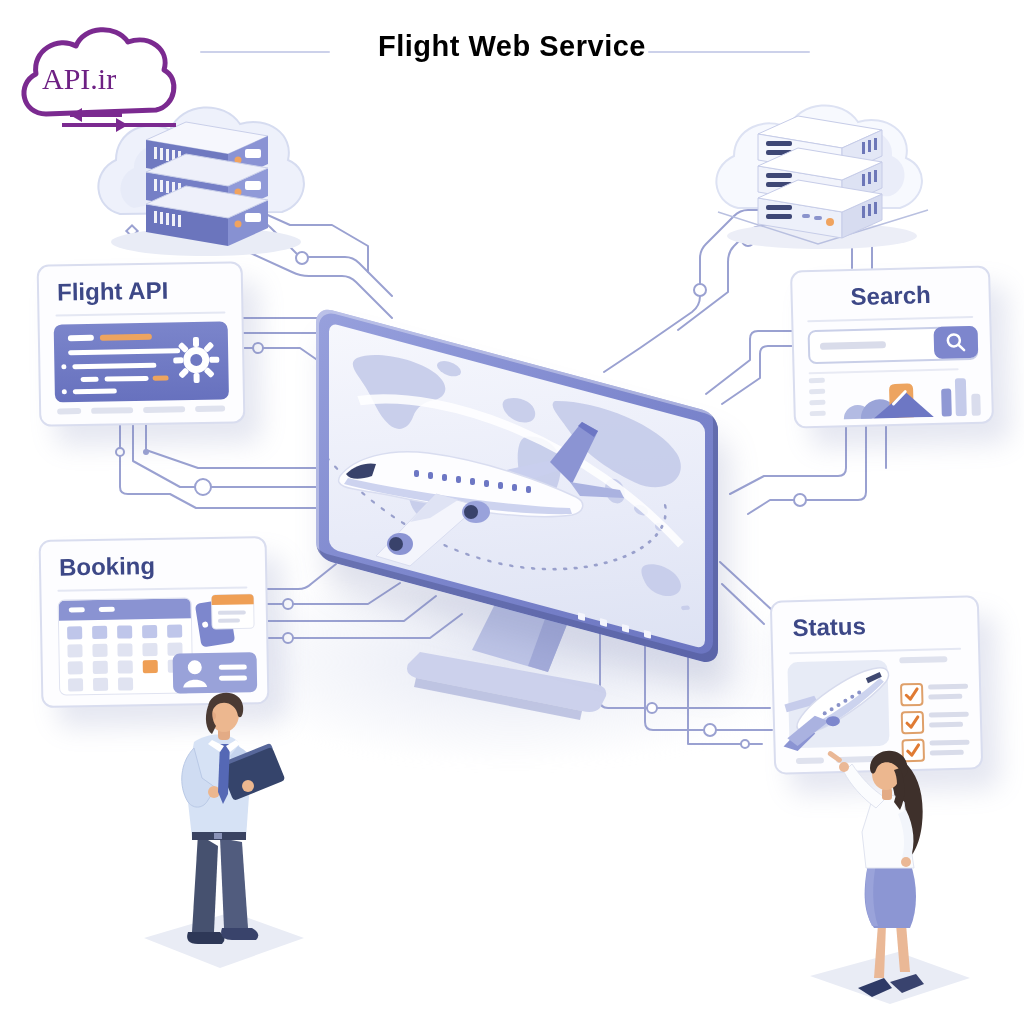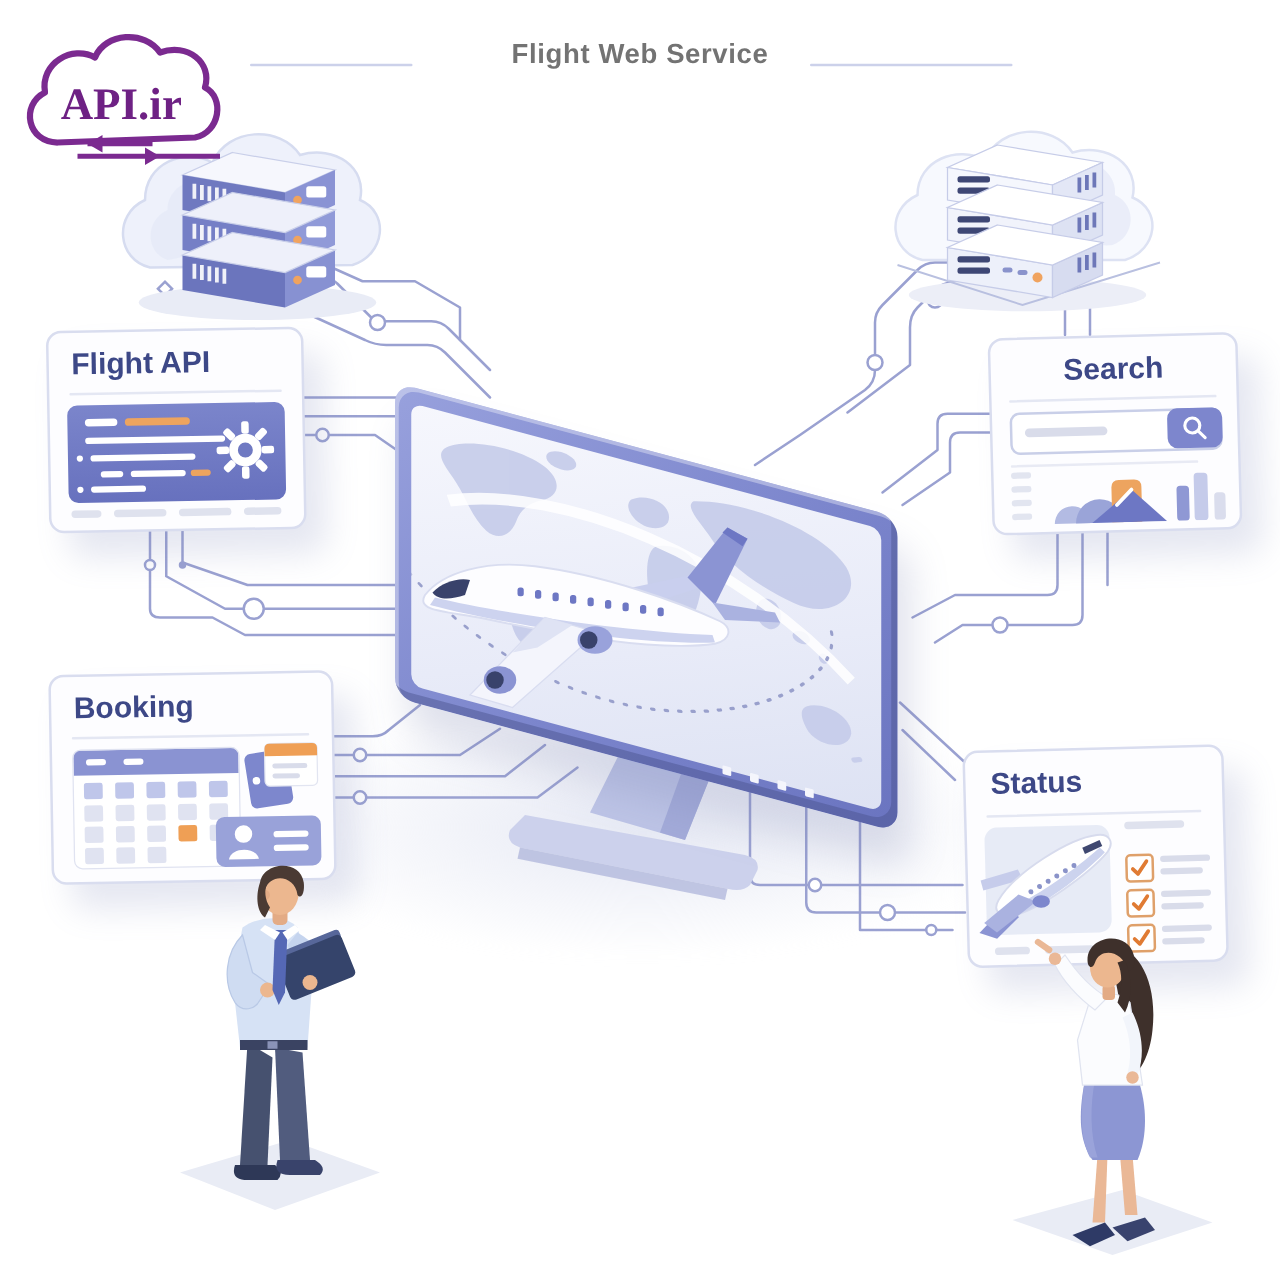--- a/index.html
+++ b/index.html
@@ -1,29 +1,29 @@
 <!DOCTYPE html>
 <html><head>
 <meta charset="utf-8">
 <style>
   html,body{margin:0;padding:0;background:#fff;}
   .stage{position:relative;width:1024px;height:1024px;background:#ffffff;overflow:hidden;
          font-family:"Liberation Sans",sans-serif;}
 
   
   .page-title{position:absolute;left:0;right:0;top:30px;text-align:center;
-              font-size:22px;font-weight:bold;color:#737373;letter-spacing:.5px;z-index:9;}
+              font-size:29px;font-weight:bold;color:#000000;letter-spacing:.5px;z-index:9;}
   .title-rule{position:absolute;top:51px;height:2px;background:#ccd1ea;border-radius:2px;z-index:9;}
   .rule-left{left:200px;width:130px;}
   .rule-right{left:648px;width:162px;}
 
   
   .logo{position:absolute;left:8px;top:18px;width:172px;height:124px;z-index:10;}
-  .logo-text{position:absolute;left:34px;top:44px;width:110px;text-align:center;
-             font-family:"Liberation Serif",serif;font-weight:bold;font-size:36px;color:#6e2184;}
+  .logo-text{position:absolute;left:34px;top:44px;width:110px;
+             font-family:"Liberation Serif",serif;font-weight:normal;font-size:30px;color:#6e2184;}
 
   
   .card{position:absolute;background:#fdfdff;border:2px solid #d9ddef;border-radius:12px;
         box-shadow:16px 20px 26px rgba(124,134,185,.20);z-index:4;}
   .card-title{position:absolute;font-weight:bold;color:#3d4887;font-size:24px;}
   .divider{position:absolute;height:2px;background:#e4e7f3;border-radius:2px;}
   .dash{position:absolute;height:6px;border-radius:3px;background:#dfe2ee;}
   .pline{position:absolute;height:5px;border-radius:3px;background:#ffffff;}
   .pdot{position:absolute;width:5px;height:5px;border-radius:50%;background:#ffffff;}
   .orange{background:#eda45f;}

